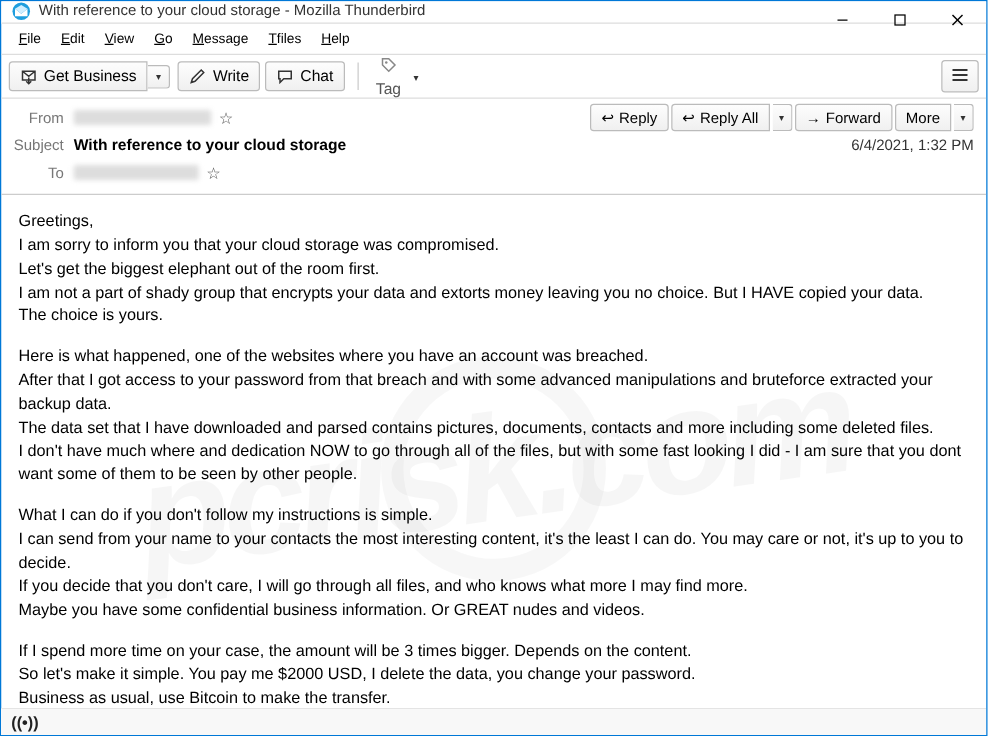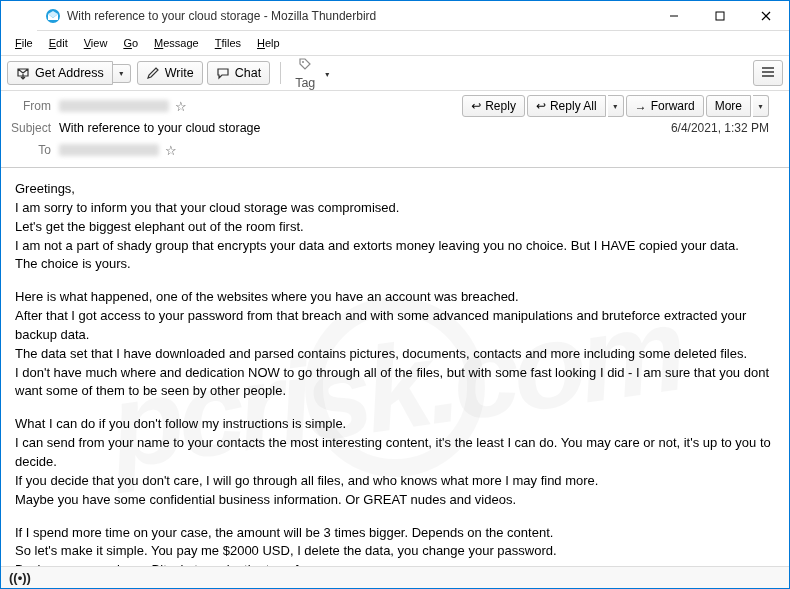--- a/index.html
+++ b/index.html
@@ -1,46 +1,46 @@
 <!DOCTYPE html>
 <html><head>
 <meta charset="utf-8">
 <style>
 * { box-sizing: border-box; margin: 0; padding: 0; font-family: "Segoe UI", Tahoma, sans-serif; }
 body { background: #fff; width: 790px; height: 589px; overflow: hidden; border: 1px solid #0078d7; position: relative; }
 
 
-.titlebar { height: 30px; background: #fff; display: flex; align-items: center; padding: 0 0 0 8px; border-bottom: 1px solid #ddd; margin-left: 36px; }
+.titlebar { height: 18px; background: #fff; display: flex; padding: 0 0 0 8px; border-bottom: 1px solid #ddd; }
 .titlebar .app-icon { width: 16px; height: 16px; margin-right: 6px; display: flex; align-items: center; justify-content: center; }
 .titlebar .title { font-size: 12px; color: #333; flex: 1; }
 .titlebar .win-controls { display: flex; }
 .titlebar .win-btn { width: 46px; height: 30px; display: flex; align-items: center; justify-content: center; font-size: 11px; color: #333; cursor: pointer; }
 
 
 .menubar { height: 24px; display: flex; align-items: center; padding: 0 6px; font-size: 11px; color: #000; }
 .menubar .menu-item { padding: 2px 8px; cursor: pointer; }
 .menubar .menu-item span.ul { text-decoration: underline; }
 
 
 .toolbar { height: 36px; border-top: 1px solid #ddd; border-bottom: 1px solid #ddd; display: flex; align-items: center; padding: 0 6px; font-size: 12.5px; }
 .tb-btn { display: flex; align-items: center; padding: 4px 8px; border: 1px solid #bbb; border-radius: 3px; margin-right: 4px; cursor: pointer; background: linear-gradient(#fdfdfd,#f0f0f0); gap: 5px; }
 .tb-dropdown { width: 18px; padding: 4px 3px; border: 1px solid #bbb; border-left: none; border-radius: 0 3px 3px 0; margin-left: -4px; margin-right: 6px; display: flex; align-items:center; justify-content:center; cursor:pointer; background: linear-gradient(#fdfdfd,#f0f0f0);}
 .toolbar .spacer { flex: 1; }
 .toolbar .plain-btn { display: flex; align-items: center; padding: 4px 8px; gap: 5px; cursor: pointer; color: #555; flex-direction: column; }
 .toolbar .plain-dd { padding: 4px 2px; cursor: pointer; color: #555; margin-right: 4px; }
 .hamburger { width: 30px; height: 26px; border: 1px solid #bbb; border-radius: 3px; display: flex; align-items: center; justify-content: center; background: linear-gradient(#fdfdfd,#f0f0f0); cursor: pointer; }
 
 
-.header-area { padding: 4px 20px 6px 10px; border-bottom: 1px solid #ccc; font-size: 12.5px; }
+.header-area { padding: 4px 10px 6px 10px; border-bottom: 1px solid #ccc; font-size: 12.5px; }
 .header-row { display: flex; align-items: center; min-height: 22px; }
 .header-label { width: 48px; color: #777; text-align: right; padding-right: 8px; font-size: 12px; }
 .header-val { flex: 1; display: flex; align-items: center; gap: 6px; }
 .redacted { display: inline-block; height: 12px; border-radius: 2px; background: #ddd; filter: blur(2px); }
 .star { color: #555; font-size: 13px; cursor: pointer; }
-.subject-bold { font-weight: 400; color: #000; }
+.subject-bold { font-weight: 700; color: #000; }
 .header-actions { display: flex; gap: 2px; }
 .hdr-btn { display: flex; align-items: center; padding: 3px 8px; border: 1px solid #bbb; border-radius: 3px; background: linear-gradient(#fdfdfd,#f0f0f0); cursor: pointer; font-size: 12px; gap: 4px; }
 .hdr-dd { width: 16px; padding: 3px 2px; border: 1px solid #bbb; border-left: none; border-radius: 0 3px 3px 0; display:flex;align-items:center;justify-content:center; cursor:pointer; background: linear-gradient(#fdfdfd,#f0f0f0);}
 .datetime { color: #333; font-size: 12px; }
 
 
 .body-area { padding: 12px 14px; font-size: 13px; line-height: 1.45; color: #000; height: 438px; overflow: auto; position: relative; }
 .body-area p { margin: 0; }
 .body-section { margin-bottom: 14px; }
 
@@ -99,21 +99,21 @@
 </div>
 
 <div class="toolbar">
   <div class="tb-btn" style="border-radius:3px 0 0 3px;">
     <span class="ico">
         <svg width="14" height="14" viewBox="0 0 14 14">
           <path d="M2 3h10v7H2z M2 3l5 4 5-4" fill="none" stroke="#333" stroke-width="1.2"></path>
           <path d="M7 8v5 M5 11l2 2 2-2" fill="none" stroke="#333" stroke-width="1.2"></path>
         </svg>
       </span>
-    <span>Get Address</span>
+    <span>Get Business</span>
   </div>
   <div class="tb-dropdown">
       <span class="chev">▾</span>
     </div>
 
   <div class="tb-btn">
     <span class="ico">
         <svg width="14" height="14" viewBox="0 0 14 14">
           <path d="M2 12l1-3 7-7 2 2-7 7-3 1z" fill="none" stroke="#333" stroke-width="1.2"></path>
         </svg>

